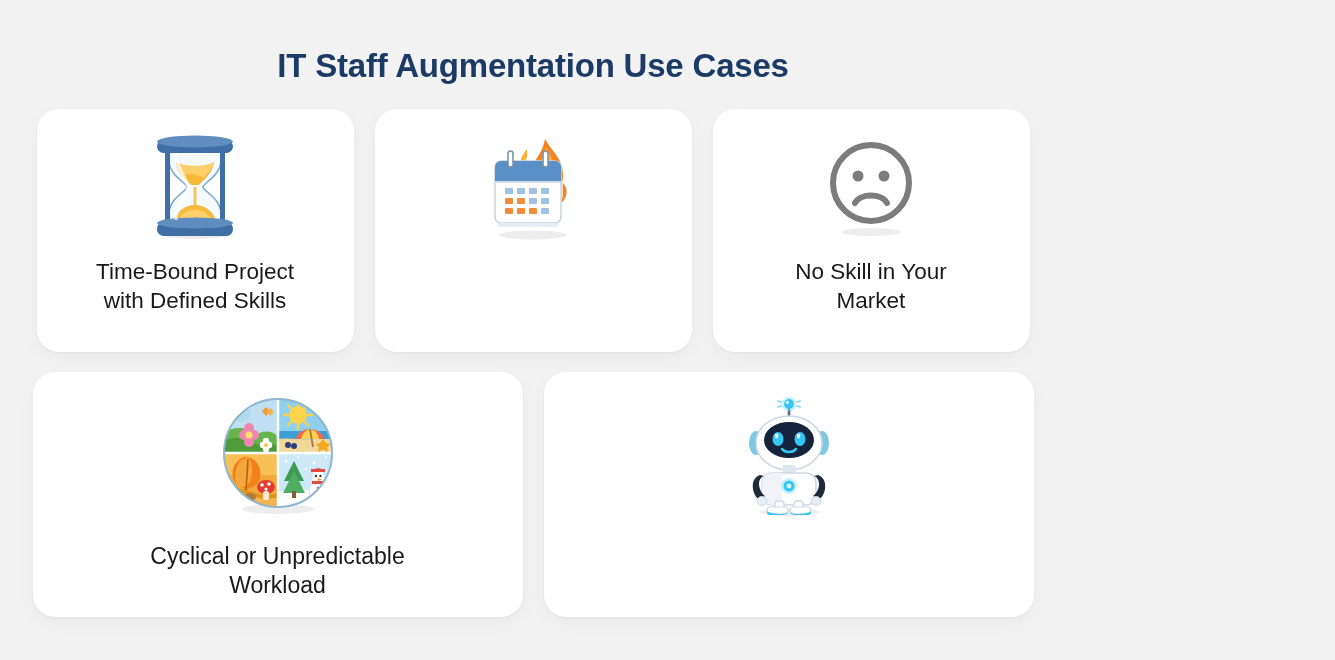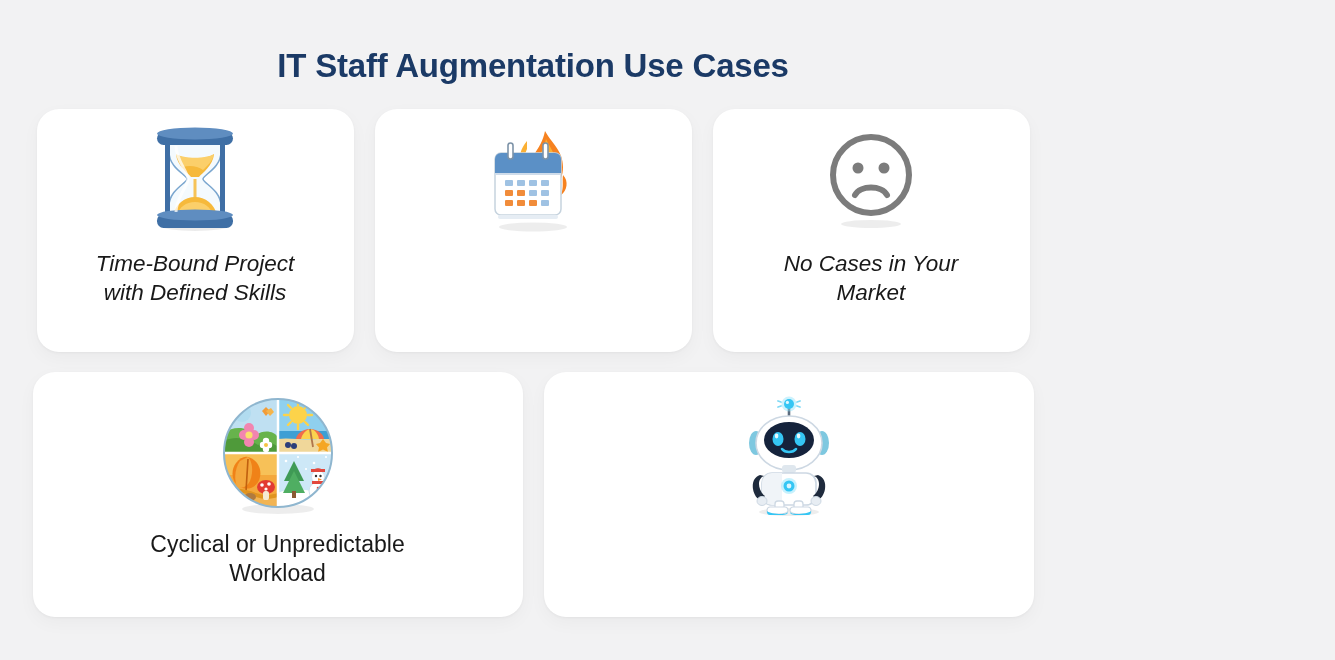--- a/index.html
+++ b/index.html
@@ -48,27 +48,27 @@
     box-shadow: 0 1px 3px rgba(0,0,0,0.045), 0 6px 18px rgba(0,0,0,0.035);
     display: flex;
     flex-direction: column;
     align-items: center;
     justify-content: flex-start;
     box-sizing: border-box;
   }
   .row-one .card {
     width: 317px;
     height: 243px;
-    padding-top: 14px;
-    font-style: italic;
+    padding-top: 22px;
   }
   .row-two .card {
     width: 490px;
     height: 245px;
     padding-top: 20px;
+    gap: 12px;
   }
   .card-icon {
     width: 110px;
     height: 112px;
     display: flex;
     align-items: center;
     justify-content: center;
     flex: none;
   }
   .row-two .card-icon {
@@ -175,21 +175,21 @@
       <div class="card">
         <div class="card-icon">
           <svg width="104" height="104" viewBox="0 0 104 104" aria-hidden="true">
             <ellipse cx="52" cy="97" rx="30" ry="4" fill="#000" opacity="0.07"></ellipse>
             <circle cx="52" cy="48" r="38" fill="none" stroke="#7c7c7c" stroke-width="6"></circle>
             <circle cx="39" cy="41" r="5.5" fill="#7c7c7c"></circle>
             <circle cx="65" cy="41" r="5.5" fill="#7c7c7c"></circle>
             <path d="M36 68 C41 58 63 58 68 68" fill="none" stroke="#7c7c7c" stroke-width="6" stroke-linecap="round"></path>
           </svg>
         </div>
-        <div class="card-label">No Cases in Your
+        <div class="card-label">No Skill in Your
 Market</div>
       </div>
 
     </div>
 
     <div class="row row-two">
 
       <div class="card">
         <div class="card-icon">
           <svg width="120" height="122" viewBox="0 0 120 122" aria-hidden="true">

